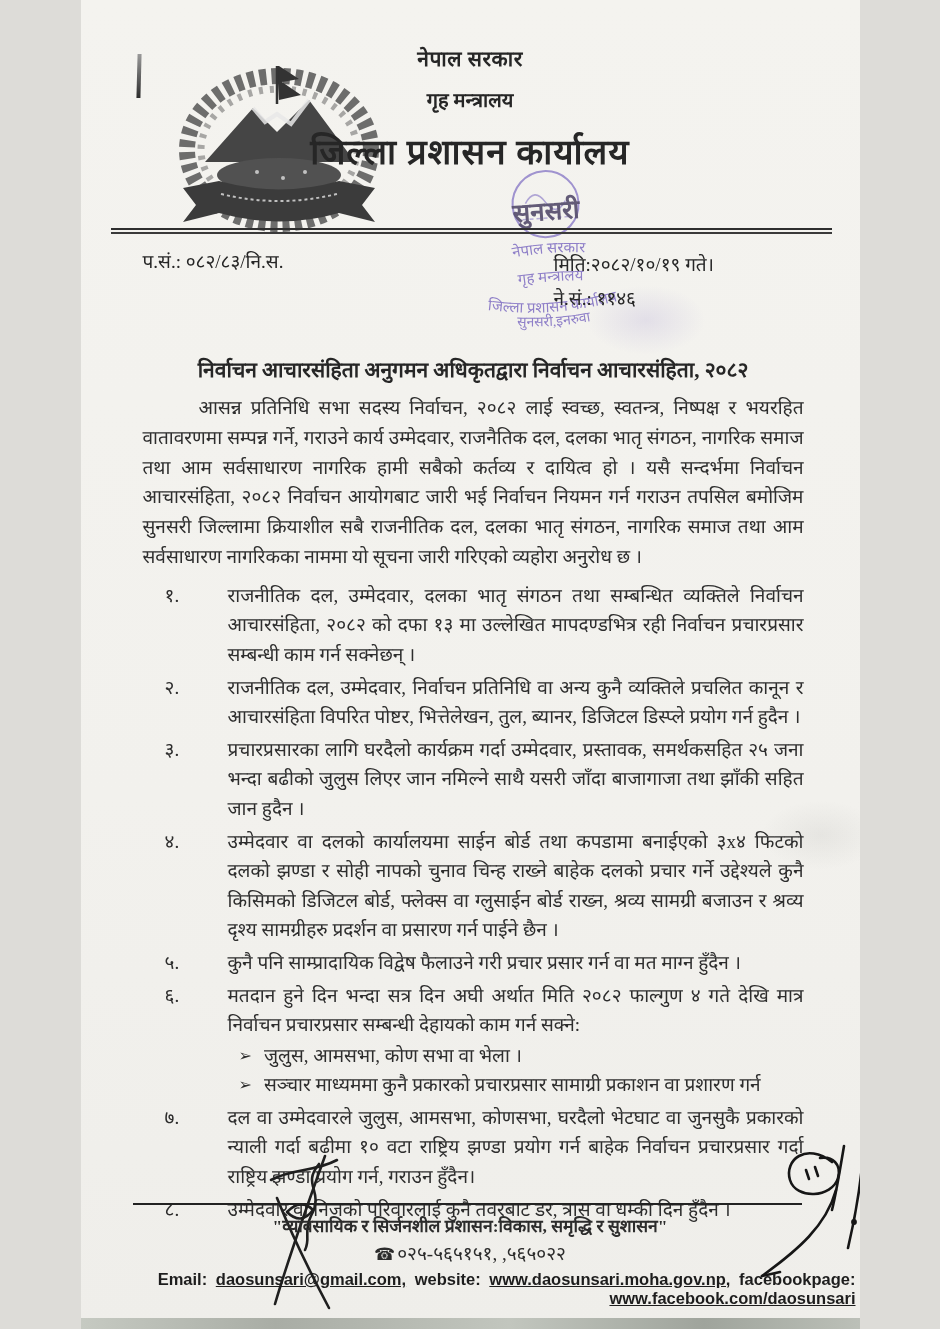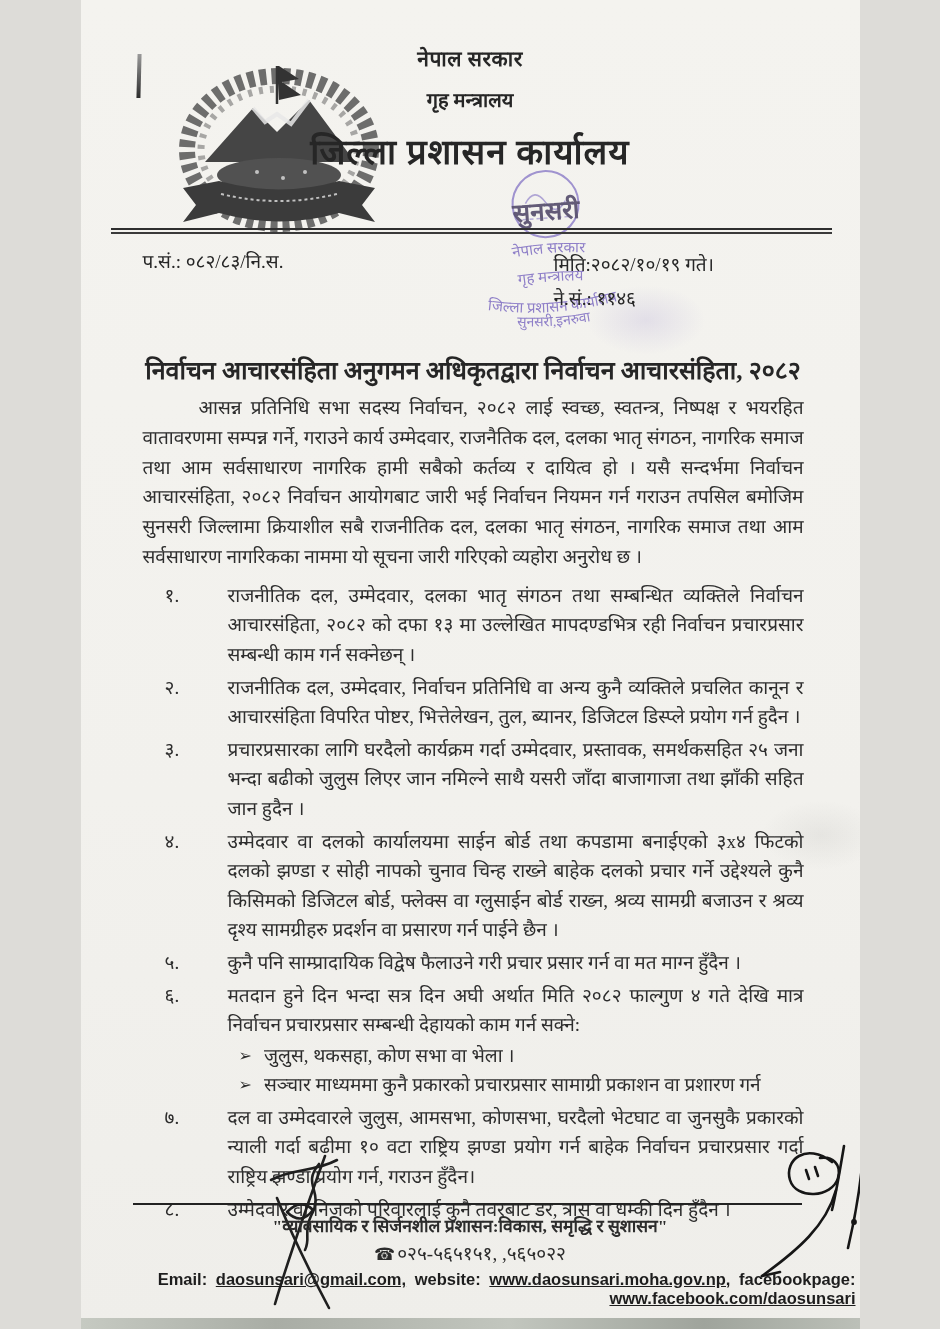--- a/index.html
+++ b/index.html
@@ -31,21 +31,21 @@
   .emblem { position:absolute; left:76px; top:62px; }
   .stamp { position:absolute; left:348px; top:168px; transform:rotate(-4deg); opacity:.92; }
 
   .double-rule { position:absolute; left:30px; right:28px; top:228px; height:6px;
     border-top:2.5px solid #2e2e2e; border-bottom:2px solid #3a3a3a; }
 
   
   .content { position:absolute; top:240px; left:62px; right:56px; }
   .ref-row { display:flex; justify-content:space-between; font-size:19px; padding-top:8px; }
   .ref-row .right { width:250px; line-height:34px; }
-  .title { text-align:center; font-weight:bold; font-size:25px; line-height:45px; margin-top:32px; }
+  .title { text-align:center; font-weight:bold; font-size:21px; line-height:45px; margin-top:32px; }
   .intro { font-size:19px; line-height:29.8px; text-align:justify; text-indent:56px; color:#2d2d2d; }
   .tapsil { margin-top:10px; font-size:19.5px; }
   .list { margin-top:9px; }
   .item { position:relative; padding-left:76px; margin-bottom:3px; font-size:19px; line-height:29.6px; color:#2d2d2d; }
   .item .num { position:absolute; left:22px; top:0; }
   .item .txt { text-align:justify;margin-left:9px; }
   .bullets { margin-top:1px; }
   .bullet { display:flex; margin-left:20px; line-height:29.6px; }
   .bullet .arrow { margin-right:12px; font-size:16px; line-height:29.6px; }
 
@@ -156,21 +156,21 @@
       <div class="item">
         <span class="num">५.</span>
         <div class="txt">कुनै पनि साम्प्रादायिक विद्वेष फैलाउने गरी प्रचार प्रसार गर्न वा मत माग्न हुँदैन ।</div>
       </div>
       <div class="item">
         <span class="num">६.</span>
         <div class="txt">मतदान हुने दिन भन्दा सत्र दिन अघी अर्थात मिति २०८२ फाल्गुण ४ गते देखि मात्र निर्वाचन प्रचारप्रसार सम्बन्धी देहायको काम गर्न सक्ने:</div>
         <div class="bullets">
           <div class="bullet">
             <span class="arrow">➢</span>
-            <span>जुलुस, थकसहा, कोण सभा वा भेला ।</span>
+            <span>जुलुस, आमसभा, कोण सभा वा भेला ।</span>
           </div>
           <div class="bullet">
             <span class="arrow">➢</span>
             <span>सञ्चार माध्यममा कुनै प्रकारको प्रचारप्रसार सामाग्री प्रकाशन वा प्रशारण गर्न</span>
           </div>
         </div>
       </div>
       <div class="item">
         <span class="num">७.</span>
         <div class="txt">दल वा उम्मेदवारले जुलुस, आमसभा, कोणसभा, घरदैलो भेटघाट वा जुनसुकै प्रकारको न्याली गर्दा बढीमा १० वटा राष्ट्रिय झण्डा प्रयोग गर्न बाहेक निर्वाचन प्रचारप्रसार गर्दा राष्ट्रिय झण्डा प्रयोग गर्न, गराउन हुँदैन।</div>

